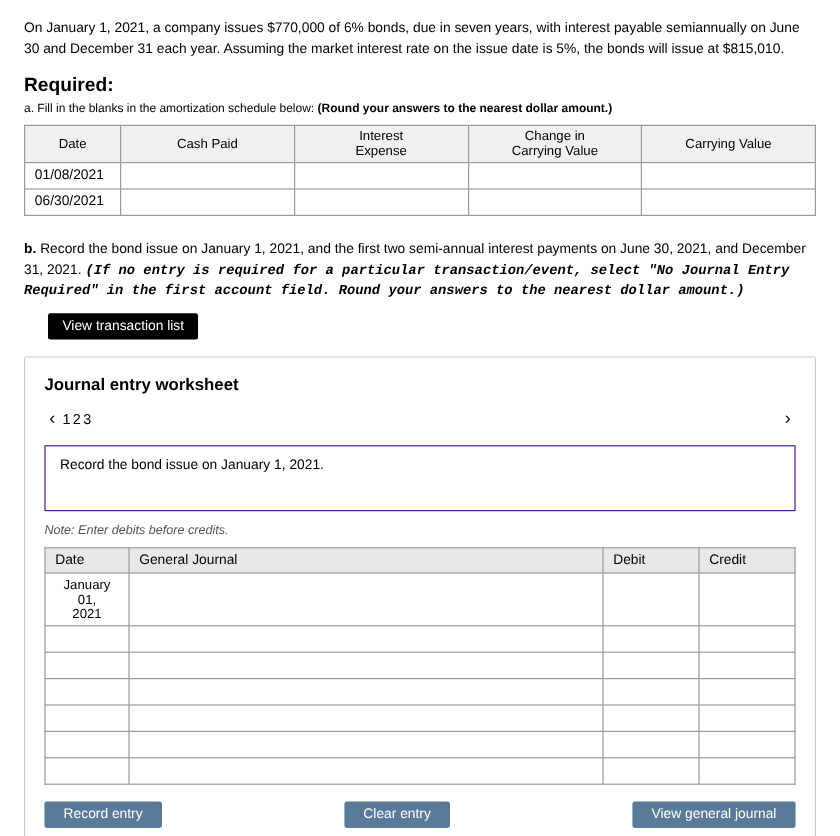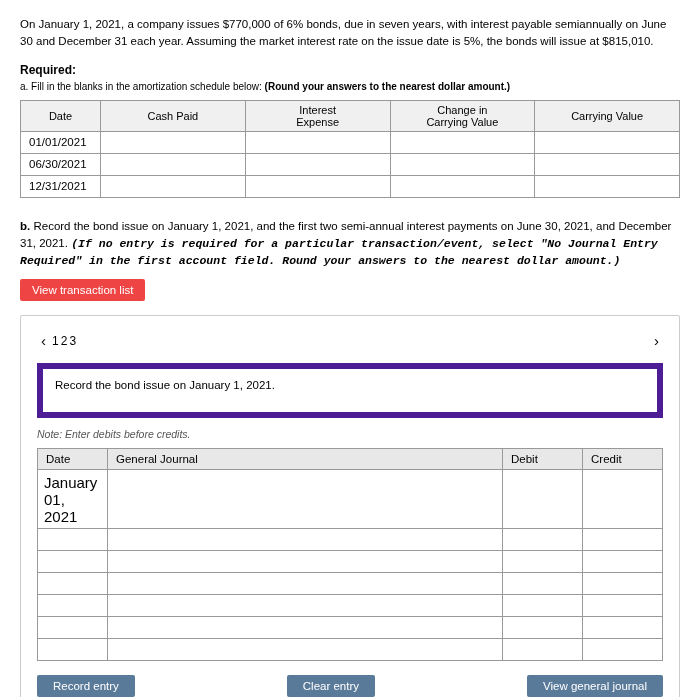--- a/index.html
+++ b/index.html
@@ -13,21 +13,21 @@
       padding: 16px 20px;
     }
     .intro-text {
       font-size: 11.5px;
       line-height: 1.5;
       margin-bottom: 12px;
     }
     .required-label {
       font-weight: bold;
       margin-bottom: 4px;
-      font-size: 12px;
+      font-size: 16px;
     }
     .part-a-label {
       font-size: 10px;
       margin-bottom: 8px;
     }
     .part-a-label span.bold {
       font-weight: bold;
     }
     .amort-table {
       border-collapse: collapse;
@@ -56,45 +56,46 @@
       height: 22px;
     }
     .part-b-text {
       font-size: 11.5px;
       line-height: 1.5;
       margin-bottom: 10px;
     }
     .part-b-text .bold { font-weight: bold; }
     .part-b-text .bold-italic { font-weight: bold; font-style: italic; font-family: Liberation Mono, monospace; }
     .view-transaction-btn {
-      background: #ef4444;
+      background: #000000;
       color: #fff;
       border: none;
       padding: 5px 12px;
       font-size: 11.5px;
       cursor: pointer;
       border-radius: 2px;
       margin-bottom: 14px;
       display: inline-block;
+      margin-left: 20px;
     }
     .journal-worksheet {
       border: 1px solid #ccc;
       padding: 14px 16px 14px 16px;
       background: #fff;
       border-radius: 2px;
     }
     .journal-title {
       font-size: 14px;
       font-weight: bold;
       margin-bottom: 10px;
     }
     .entry-description {
       font-size: 11.5px;
       margin-bottom: 10px;
-      border: 6px solid #4c1d95;
+      border: 1px solid #4c1d95;
       padding: 10px 12px;
       min-height: 55px;
       background: #fff;
     }
     .note-text {
       font-size: 10.5px;
       color: #555;
       margin-bottom: 8px;
       font-style: italic;
     }
@@ -112,24 +113,25 @@
       font-weight: normal;
     }
     .journal-table th.center { }
     .journal-table td {
       border: 1px solid #999;
       padding: 3px 6px;
       height: 22px;
       vertical-align: middle;
     }
     .journal-table td.date-cell {
-      font-size: 15px;
+      font-size: 11px;
       vertical-align: top;
       padding-top: 4px;
       width: 70px;
+      text-align: center;
     }
     .journal-table td.debit-cell, .journal-table td.credit-cell {
       width: 80px;
       text-align: right;
     }
     .journal-table td.gj-cell {
       width: auto;
     }
     .btn-row {
       display: flex;
@@ -175,54 +177,48 @@
     <tr>
       <th>Date</th>
       <th>Cash Paid</th>
       <th>Interest<br>Expense</th>
       <th>Change in<br>Carrying Value</th>
       <th>Carrying Value</th>
     </tr>
   </thead>
   <tbody>
     <tr>
-      <td class="date-col">01/01/2021</td>
+      <td class="date-col">01/08/2021</td>
       <td class="input-cell"><input type="text" style="width: 100%; border: none; outline: none; font-size: 11px;"></td>
       <td class="input-cell"><input type="text" style="width: 100%; border: none; outline: none; font-size: 11px;"></td>
       <td class="input-cell"><input type="text" style="width: 100%; border: none; outline: none; font-size: 11px;"></td>
       <td class="input-cell"><input type="text" style="width: 100%; border: none; outline: none; font-size: 11px;"></td>
     </tr>
     <tr>
       <td class="date-col">06/30/2021</td>
-      <td class="input-cell"><input type="text" style="width: 100%; border: none; outline: none; font-size: 11px;"></td>
-      <td class="input-cell"><input type="text" style="width: 100%; border: none; outline: none; font-size: 11px;"></td>
-      <td class="input-cell"><input type="text" style="width: 100%; border: none; outline: none; font-size: 11px;"></td>
-      <td class="input-cell"><input type="text" style="width: 100%; border: none; outline: none; font-size: 11px;"></td>
-    </tr>
-    <tr>
-      <td class="date-col">12/31/2021</td>
       <td class="input-cell"><input type="text" style="width: 100%; border: none; outline: none; font-size: 11px;"></td>
       <td class="input-cell"><input type="text" style="width: 100%; border: none; outline: none; font-size: 11px;"></td>
       <td class="input-cell"><input type="text" style="width: 100%; border: none; outline: none; font-size: 11px;"></td>
       <td class="input-cell"><input type="text" style="width: 100%; border: none; outline: none; font-size: 11px;"></td>
     </tr>
   </tbody>
 </table>
 
 
 <p class="part-b-text">
   <span class="bold">b.</span>
   <span> Record the bond issue on January 1, 2021, and the first two semi-annual interest payments on June 30, 2021, and December 31, 2021. </span><span class="bold-italic">(If no entry is required for a particular transaction/event, select "No Journal Entry Required" in the first account field. Round your answers to the nearest dollar amount.)</span>
 </p>
 
 
 <button class="view-transaction-btn">View transaction list</button>
 
 
 <div class="journal-worksheet">
+  <div class="journal-title">Journal entry worksheet</div>
 
   <div class="tab-row-container">
     <div style="display:flex;align-items:center;gap:2px;">
       <button class="chevron-btn" style="background:none;border:none;font-size:15px;cursor:pointer;padding:2px 4px;">‹</button>
       <div class="tab-item active">1</div>
       <div class="tab-item">2</div>
       <div class="tab-item">3</div>
     </div>
     <button class="chevron-btn" style="background:none;border:none;font-size:15px;cursor:pointer;padding:2px 4px;">›</button>
   </div>

